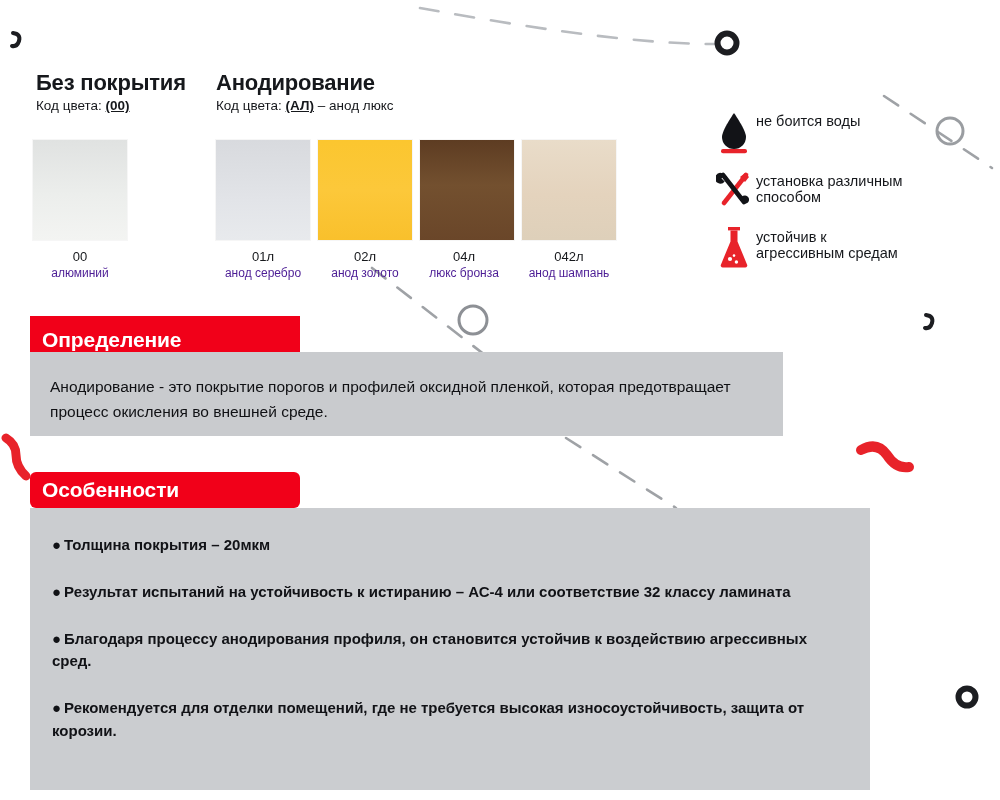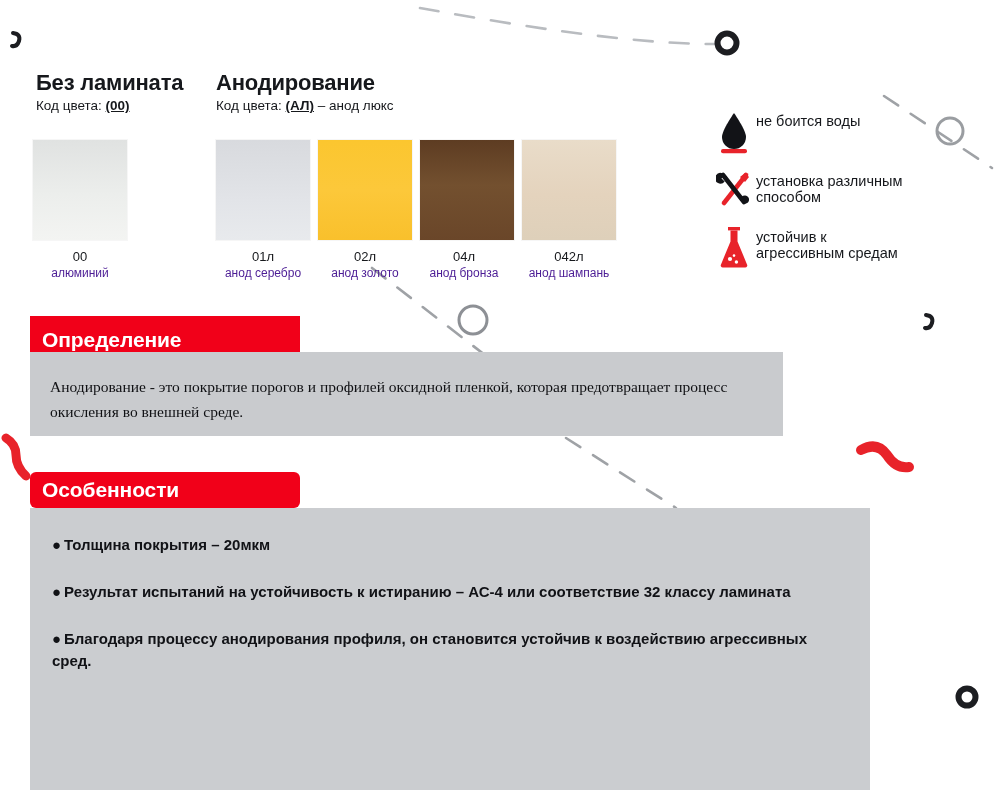--- a/index.html
+++ b/index.html
@@ -61,21 +61,21 @@
     letter-spacing:-.1px;
   }
 
   
   .panel{
     position:absolute;
     background:#c9cbce;
     color:#101114;
   }
   .panel .body{
-    font-size:15.5px;line-height:1.62;font-family:Liberation Serif, serif;
+    font-size:15.5px;line-height:1.62;
   }
   .panel.definition .body{
     padding:22px 18px 0 20px;
     font-weight:500;
   }
   .panel.features{background:#cbcdd0;}
   .bullets{
     padding:26px 20px 0 22px;
     margin:0;list-style:none;
   }
@@ -106,21 +106,21 @@
     <circle cx="727" cy="43" r="9.5" fill="none" stroke="#1c1d21" stroke-width="6"></circle>
     <circle cx="967" cy="697" r="8.5" fill="none" stroke="#1c1d21" stroke-width="6"></circle>
 
     <path d="M13 33 q 8 1 6 8 q -2 6 -7 5" fill="none" stroke="#1c1d21" stroke-width="4" stroke-linecap="round"></path>
     <path d="M926 315 q 8 1 6 8 q -2 6 -7 5" fill="none" stroke="#1c1d21" stroke-width="4" stroke-linecap="round"></path>
 
     <path d="M6 438 q 10 6 10 17 q 0 12 10 21" fill="none" stroke="#e8232a" stroke-width="9" stroke-linecap="round"></path>
     <path d="M861 450 q 16 -9 26 5 q 9 14 22 12" fill="none" stroke="#e8232a" stroke-width="10" stroke-linecap="round"></path>
   </svg>
 
-  <div class="col-title" style="left:36px;top:70px;">Без ламината</div>
+  <div class="col-title" style="left:36px;top:70px;">Без покрытия</div>
   <div class="col-sub" style="left:36px;top:98px;">
     <span>Код цвета: </span><b>(00)</b><span></span>
   </div>
 
   <div class="col-title" style="left:216px;top:70px;">Анодирование</div>
   <div class="col-sub" style="left:216px;top:98px;">
     <span>Код цвета: </span><b>(АЛ)</b><span> – анод люкс</span>
   </div>
 
   <div class="swatch" style="left:33px;top:140px;width:94px;">
@@ -137,21 +137,21 @@
 
   <div class="swatch" style="left:318px;top:140px;width:94px;">
     <span class="chip" style="background:linear-gradient(180deg,#fbc62f 0%,#fcc83a 50%,#f9c02c 100%);"></span>
     <div class="code">02л</div>
     <div class="name">анод золото</div>
   </div>
 
   <div class="swatch" style="left:420px;top:140px;width:88px;">
     <span class="chip" style="background:linear-gradient(180deg,#5d3c22 0%,#73502f 45%,#6a4629 100%);"></span>
     <div class="code">04л</div>
-    <div class="name">анод бронза</div>
+    <div class="name">люкс бронза</div>
   </div>
 
   <div class="swatch" style="left:522px;top:140px;width:94px;">
     <span class="chip" style="background:linear-gradient(180deg,#e9dcc9 0%,#e4d3bd 55%,#ded0ba 100%);"></span>
     <div class="code">042л</div>
     <div class="name">анод шампань</div>
   </div>
 
   <div class="legend">
 
@@ -213,16 +213,19 @@
     <ul class="bullets">
       <li>
         <span class="dot">●</span><span>Толщина покрытия – 20мкм</span>
       </li>
       <li>
         <span class="dot">●</span><span>Результат испытаний на устойчивость к истиранию – АС-4 или соответствие 32 классу ламината</span>
       </li>
       <li>
         <span class="dot">●</span><span>Благодаря процессу анодирования профиля, он становится устойчив к воздействию агрессивных сред.</span>
       </li>
+      <li>
+        <span class="dot">●</span><span>Рекомендуется для отделки помещений,  где не требуется высокая износоустойчивость, защита от корозии.</span>
+      </li>
     </ul>
   </div>
 
 </div>
 
 </body></html>

